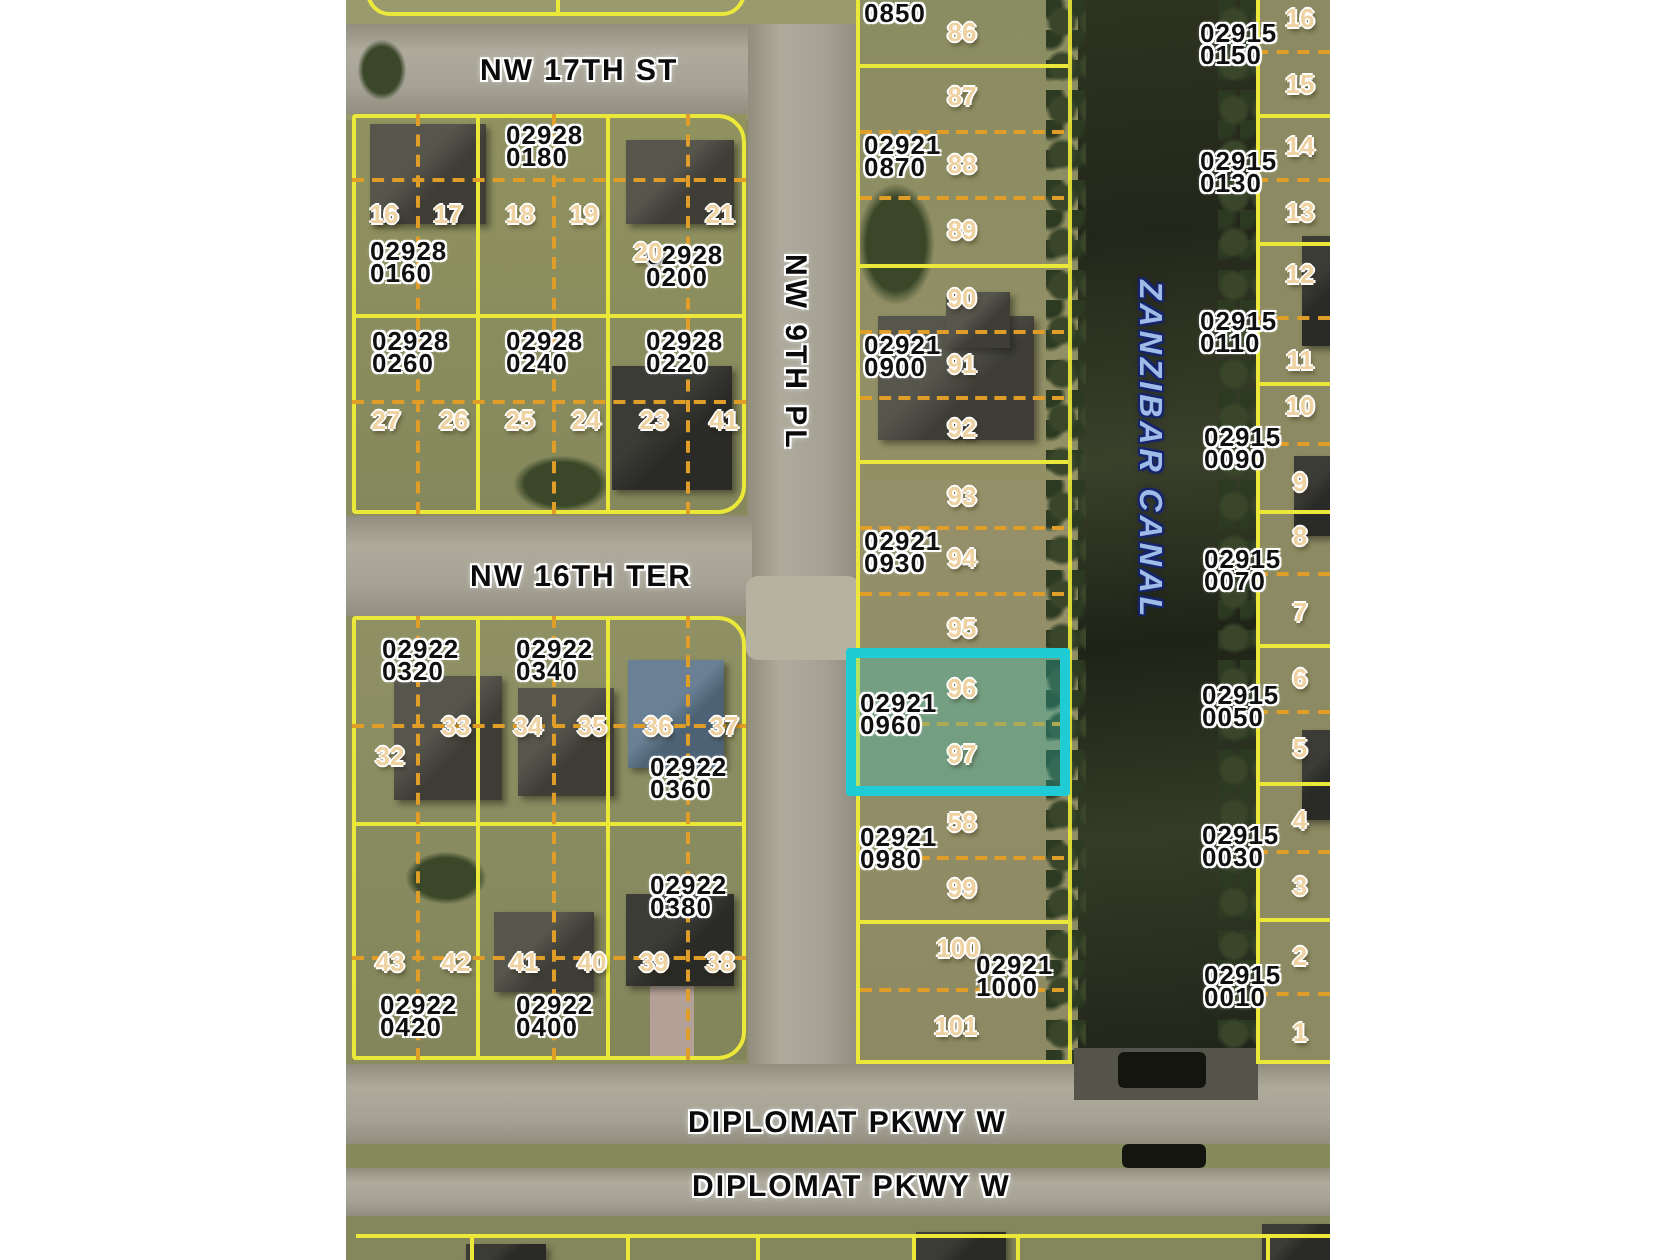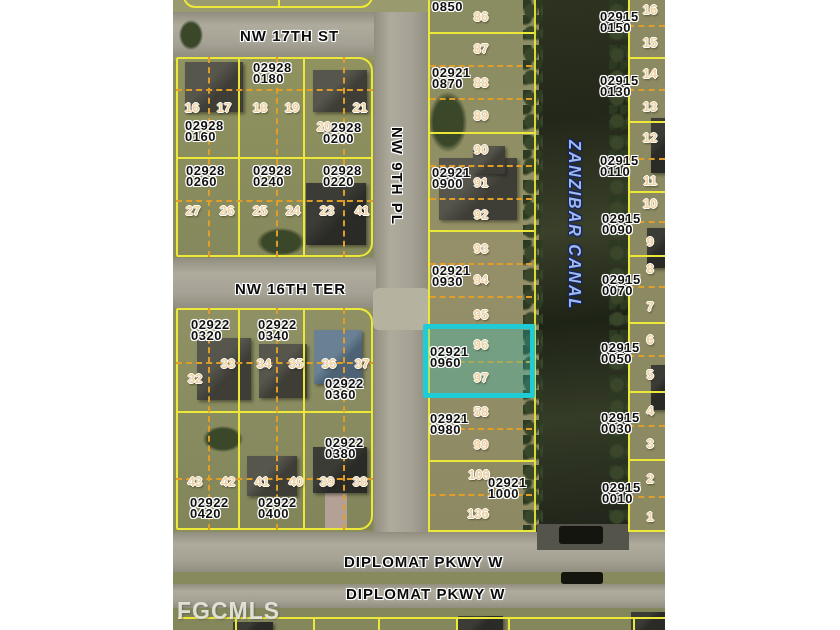--- a/index.html
+++ b/index.html
@@ -262,35 +262,34 @@
         <div class="lot-num" style="left: 308px; top: 182px;">91</div>
         <div class="lot-num" style="left: 308px; top: 214px;">92</div>
         <div class="lot-num" style="left: 308px; top: 248px;">93</div>
         <div class="lot-num" style="left: 308px; top: 279px;">94</div>
         <div class="lot-num" style="left: 308px; top: 314px;">95</div>
         <div class="lot-num" style="left: 308px; top: 344px;">96</div>
         <div class="lot-num" style="left: 308px; top: 377px;">97</div>
         <div class="lot-num" style="left: 308px; top: 411px;">58</div>
         <div class="lot-num" style="left: 308px; top: 444px;">99</div>
         <div class="lot-num" style="left: 306px; top: 474px;">100</div>
-        <div class="lot-num" style="left: 305px; top: 513px;">136</div>
+        <div class="lot-num" style="left: 305px; top: 513px;">101</div>
         <div class="lot-num" style="left: 477px; top: 9px;">16</div>
         <div class="lot-num" style="left: 477px; top: 42px;">15</div>
         <div class="lot-num" style="left: 477px; top: 73px;">14</div>
         <div class="lot-num" style="left: 477px; top: 106px;">13</div>
         <div class="lot-num" style="left: 477px; top: 137px;">12</div>
         <div class="lot-num" style="left: 477px; top: 180px;">11</div>
         <div class="lot-num" style="left: 477px; top: 203px;">10</div>
         <div class="lot-num" style="left: 477px; top: 241px;">9</div>
         <div class="lot-num" style="left: 477px; top: 268px;">8</div>
         <div class="lot-num" style="left: 477px; top: 306px;">7</div>
         <div class="lot-num" style="left: 477px; top: 339px;">6</div>
         <div class="lot-num" style="left: 477px; top: 374px;">5</div>
         <div class="lot-num" style="left: 477px; top: 410px;">4</div>
         <div class="lot-num" style="left: 477px; top: 443px;">3</div>
         <div class="lot-num" style="left: 477px; top: 478px;">2</div>
         <div class="lot-num" style="left: 477px; top: 516px;">1</div>
       </div>
 
     <div class="canal-label" style="left:392px;top:140px;height:190px;">ZANZIBAR CANAL</div>
-    <div class="watermark" style="left:4px;top:598px;">FGCMLS</div>
   </div>
 </div>
 
 </body></html>

